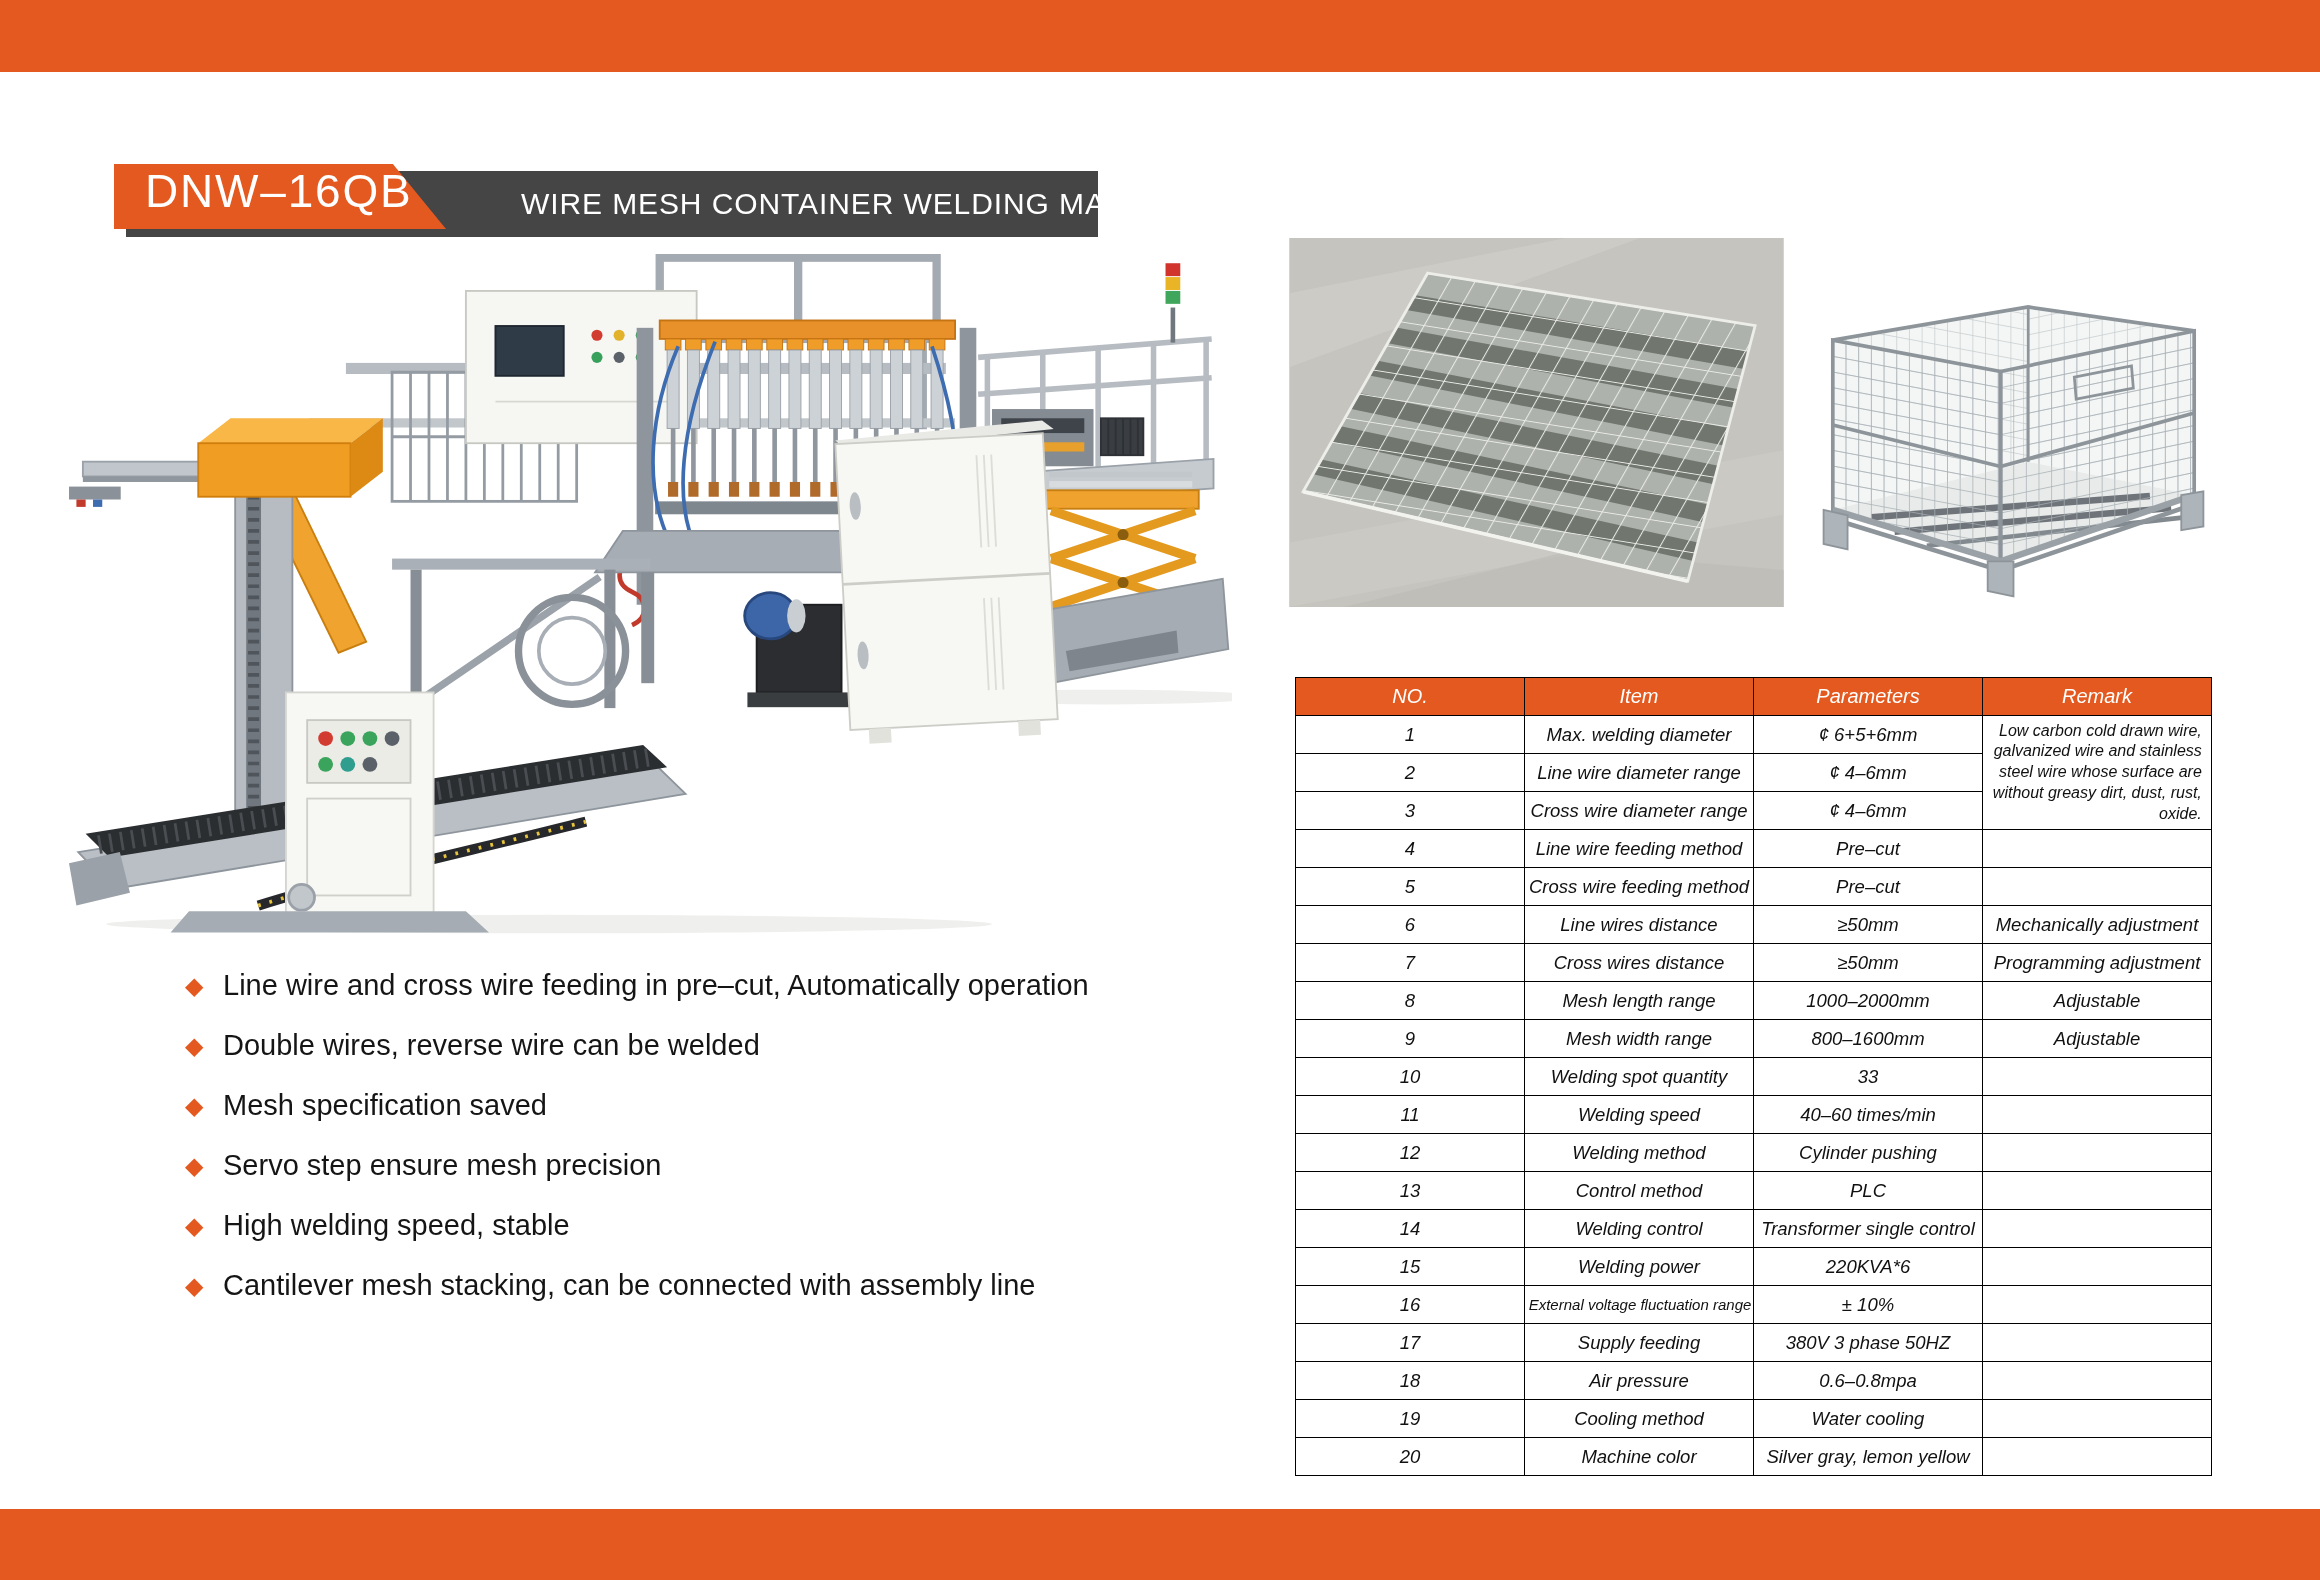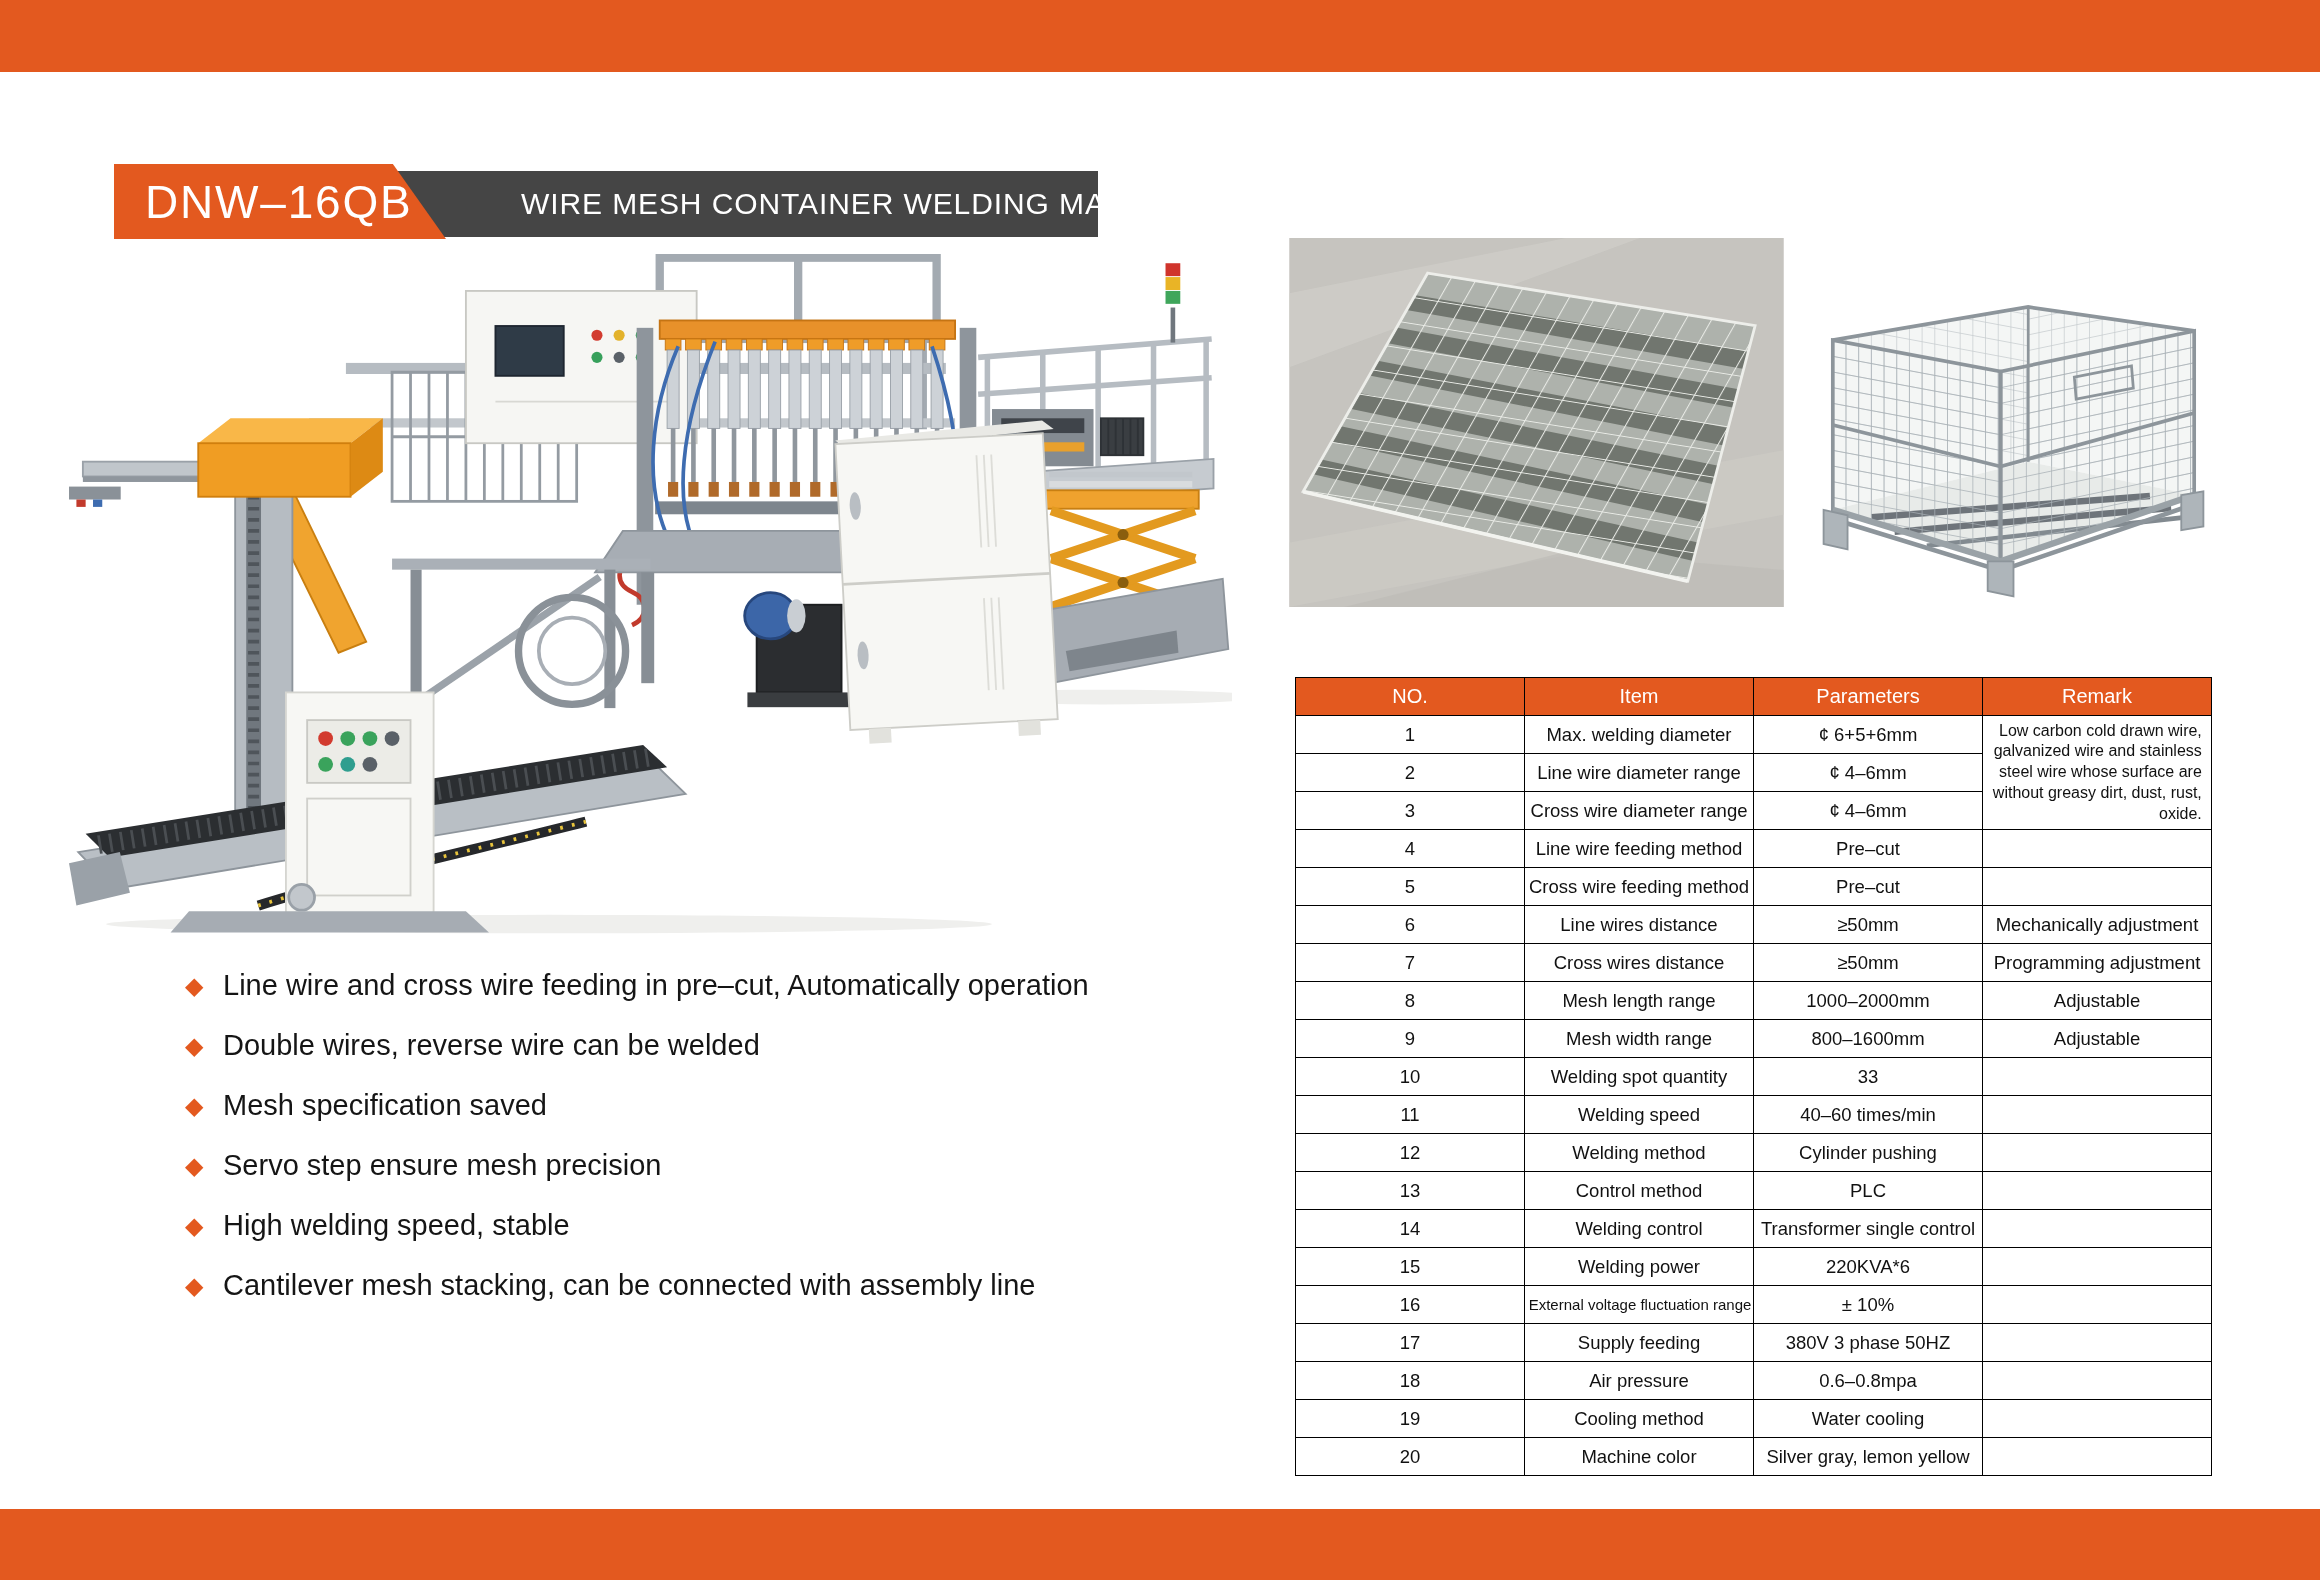--- a/index.html
+++ b/index.html
@@ -7,40 +7,40 @@
        font-family:"Liberation Sans",sans-serif;-webkit-font-smoothing:antialiased;}
   .abs{position:absolute;}
   :root{--accent:#E3591F;--bannergray:#454545;--amber:#F0A230;}
 
   .topbar{left:0;top:0;width:2320px;height:72px;background:var(--accent);}
   .bottombar{left:0;top:1509px;width:2320px;height:71px;background:var(--accent);}
 
   .banner-gray{left:126px;top:171px;width:972px;height:66px;background:var(--bannergray);
       display:flex;align-items:center;padding-left:367px;box-sizing:border-box;}
   .banner-gray .title{color:#fff;font-size:30px;letter-spacing:0.9px;white-space:nowrap;margin-left:28px;}
-  .banner-orange{left:114px;top:164px;width:332px;height:75px;background:var(--accent);
+  .banner-orange{left:114px;top:164px;width:332px;height:65px;background:var(--accent);
       clip-path:polygon(0 0,84% 0,100% 100%,0 100%);
-      display:flex;align-items:center;padding-left:31px;box-sizing:border-box;}
+      display:flex;align-items:flex-start;padding-left:31px;box-sizing:border-box;}
   .banner-orange .model{color:#fff;font-size:46px;letter-spacing:1.8px;font-weight:400;}
 
   .machine{left:69px;top:254px;width:1163px;height:683px;}
 
   .photo1{left:1289px;top:238px;width:495px;height:369px;}
   .photo2{left:1807px;top:268px;width:401px;height:337px;background:#fff;}
 
   .features{left:185px;top:938px;width:1117px;}
   .features .headrow{display:flex;align-items:center;gap:14.8px;height:44px;}
   .features .sq{width:31px;height:31px;background:var(--accent);flex:0 0 auto;}
   .features .htext{color:var(--accent);font-size:35px;}
   .features ul{list-style:none;margin:31px 0 0 0;padding:0;}
   .features li{display:flex;align-items:center;margin-bottom:27px;height:33px;}
   .features .diamond{color:var(--accent);font-size:24px;width:38px;flex:0 0 auto;}
   .features .ftext{color:#151515;font-size:29px;white-space:nowrap;}
 
-  .spec{left:1295px;top:677px;}
+  .spec{left:1295px;top:677px;font-style:italic;}
   table.spec-table{border-collapse:collapse;table-layout:fixed;width:916px;background:#fff;}
   .spec-table col{width:229px;}
   .spec-table th{background:var(--accent);color:#fff;font-weight:400;font-size:20px;
       border:1.8px solid #000;height:37px;padding:0 3.7px;}
   .spec-table td{border:1.8px solid #000;text-align:center;vertical-align:middle;
       font-size:18.5px;color:#111;height:37px;padding:0 3.7px;overflow:hidden;white-space:nowrap;}
   .spec-table td.small{font-size:15px;}
   .spec-table td.remark-merged{font-size:16px;line-height:1.3;text-align:right;
       vertical-align:middle;padding:3.7px 9.2px;white-space:normal;}
 </style>

